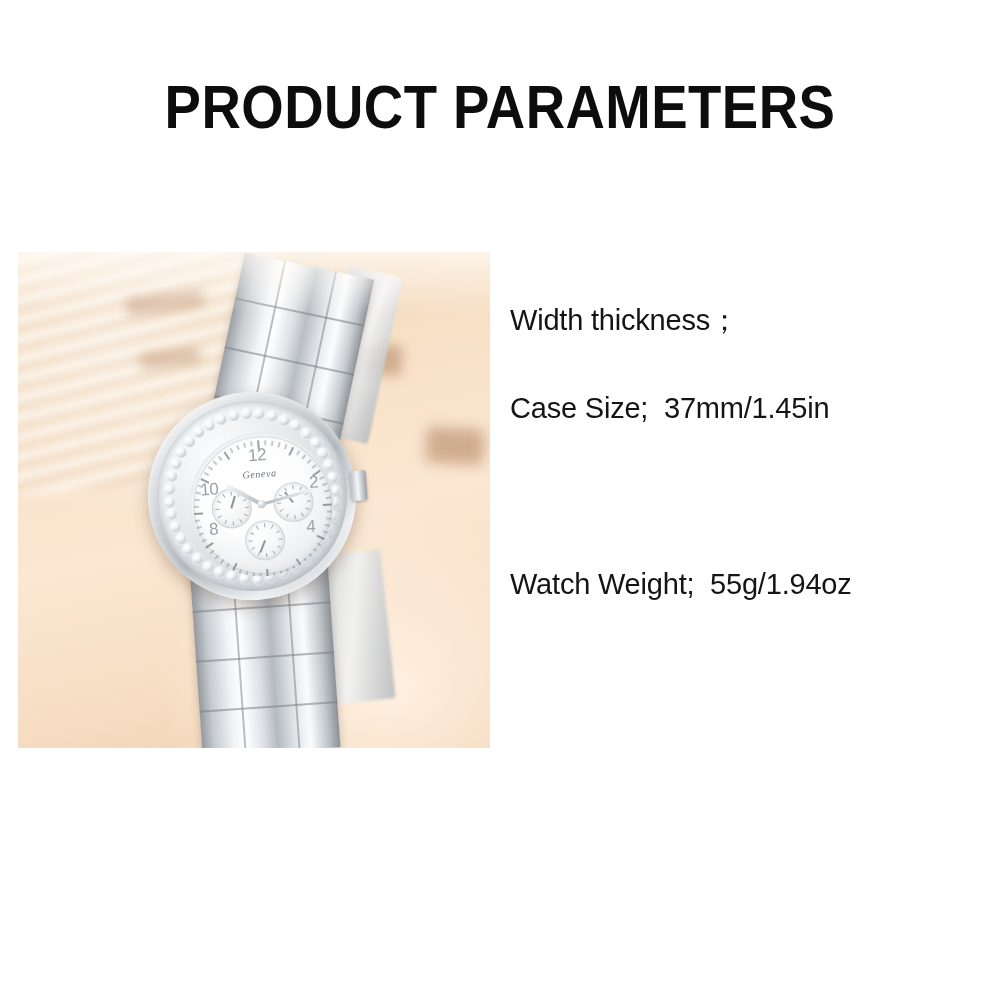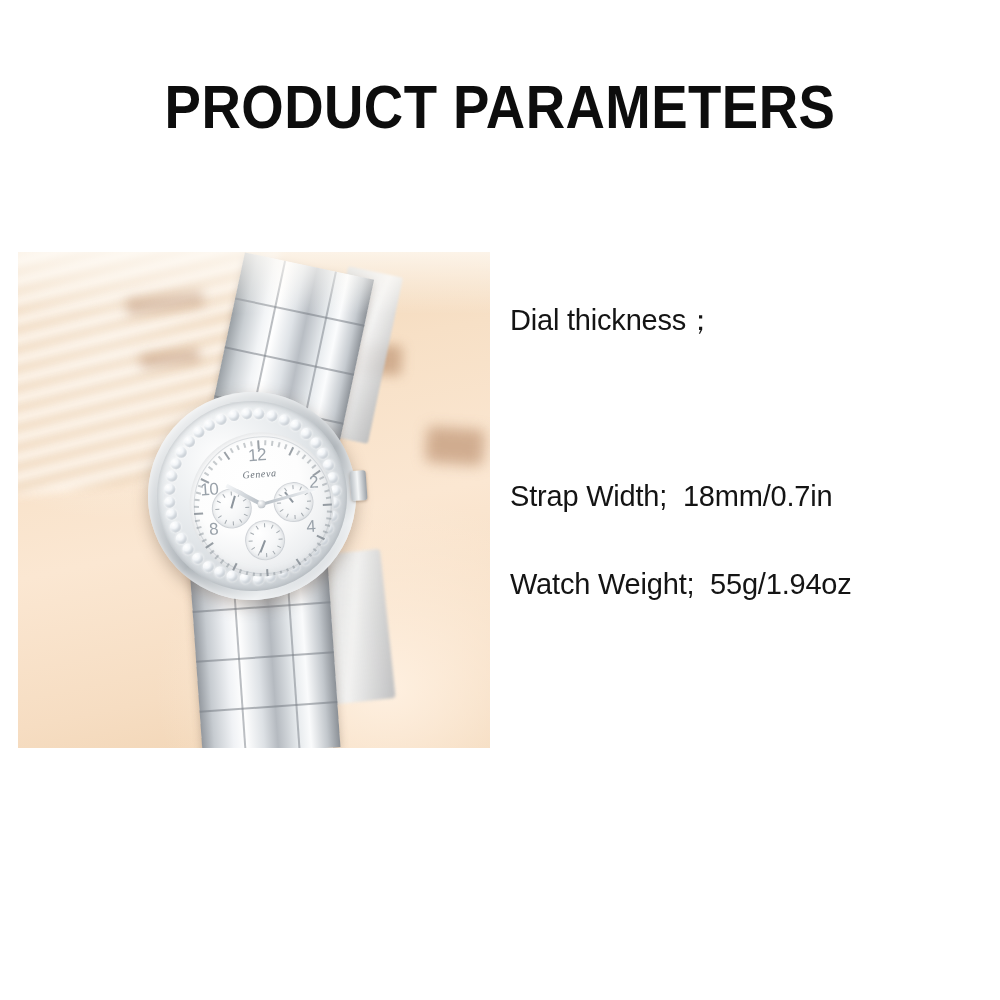--- a/index.html
+++ b/index.html
@@ -514,29 +514,29 @@
         <div class="hand-cap"></div>
       </div>
     </div>
   </div>
 
   <div class="photo-blur-top"></div>
 </div>
 
 <div class="spec-list" id="spec-list">
     <div class="spec-row">
-      <span class="spec-text">Dial thickness；</span>
+      <span class="spec-text">Width thickness；</span>
       <span class="spec-text">&nbsp;&nbsp;</span>
+    </div>
+    <div class="spec-row">
+      <span class="spec-text">Case Size;</span>
+      <span class="spec-text">&nbsp;&nbsp;</span>
+      <span class="spec-text spec-value">37mm/1.45in</span>
     </div>
     <div class="spec-row">
       <span class="spec-text">&nbsp;&nbsp;</span>
-    </div>
-    <div class="spec-row">
-      <span class="spec-text">Strap Width;</span>
-      <span class="spec-text">&nbsp;&nbsp;</span>
-      <span class="spec-text spec-value">18mm/0.7in</span>
     </div>
     <div class="spec-row">
       <span class="spec-text">Watch Weight;</span>
       <span class="spec-text">&nbsp;&nbsp;</span>
       <span class="spec-text spec-value">55g/1.94oz</span>
     </div>
   </div>
 
 </body></html>

